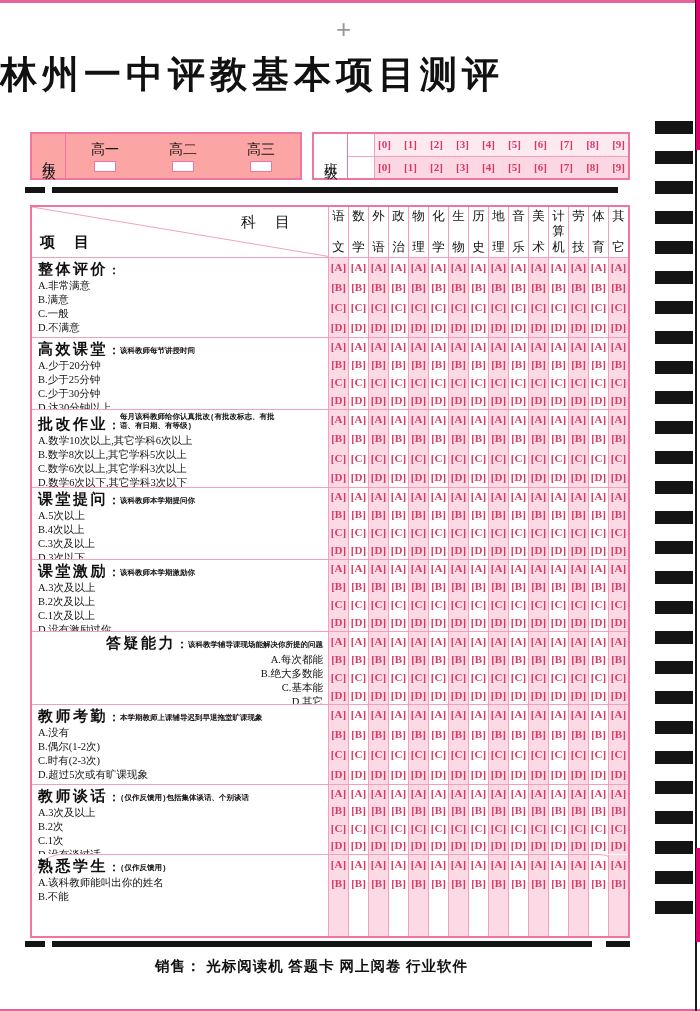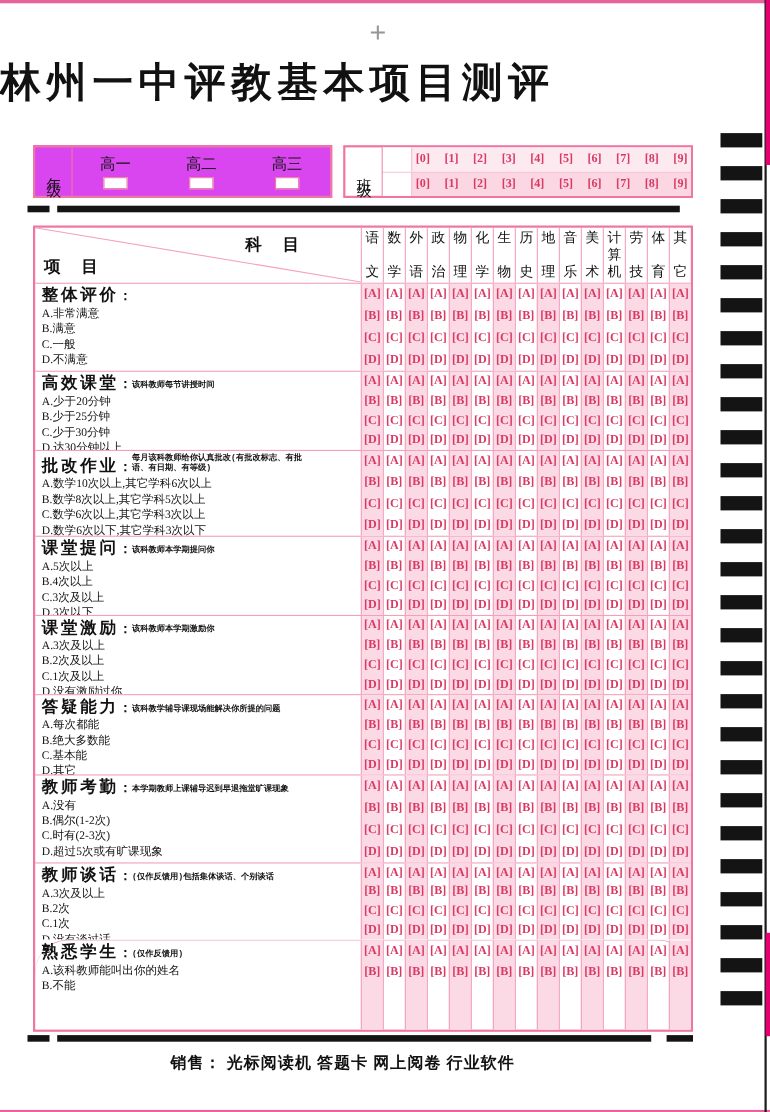--- a/index.html
+++ b/index.html
@@ -13,21 +13,21 @@
   .edge-magenta-top{position:absolute;right:0;top:0;width:4px;height:150px;background:#e4006f}
   .edge-magenta-bottom{position:absolute;right:0;top:848px;width:4px;height:94px;background:#e4006f}
   .plus{position:absolute;left:336px;top:14px;font-size:26px;font-weight:100;color:#969696}
 
   .title{position:absolute;top:50px;left:0;width:660px;text-align:left;
          font-size:37px;font-weight:bold;letter-spacing:5px;
          font-family:"Liberation Serif","DejaVu Serif",serif}
 
   
   .grade-box{position:absolute;left:30px;top:132px;width:272px;height:48px;
-             border:2px solid #ef76a2;box-sizing:border-box;display:flex;background:#d946ef}
+             border:2px solid #ef76a2;box-sizing:border-box;display:flex;background:#fca5a5}
   .class-box{position:absolute;left:312px;top:132px;width:318px;height:48px;
              border:2px solid #ef76a2;box-sizing:border-box;display:flex;background:#fff}
   .box-label{width:33px;border-right:1px solid #ef76a2;display:flex;align-items:center;justify-content:center;
              writing-mode:vertical-rl;letter-spacing:5px;font-size:13.5px;
              font-family:"Liberation Serif","DejaVu Serif",serif}
   .grade-opts{flex:1;display:flex;justify-content:space-around;align-items:center}
   .grade-opt{display:flex;flex-direction:column;align-items:center;gap:2px}
   .grade-opt-label{font-size:14px;font-family:"Liberation Serif","DejaVu Serif",serif}
   .grade-bubble{width:20px;height:9px;border:1px solid #ef76a2;background:#fff}
   .class-rows{flex:1;display:flex;flex-direction:column}
@@ -48,21 +48,21 @@
   .bar.d2{left:25px;top:941px;width:20px}
   .bar.b2{left:52px;top:941px;width:540px}
   .bar.d3{left:606px;top:941px;width:24px}
 
   
   .main-table{position:absolute;left:30px;top:205px;width:600px;border:2px solid #ef76a2;
               box-sizing:border-box;background:#fff}
   .header-row{height:50px;display:flex}
   .corner{width:300px;position:relative;box-sizing:border-box}
   .corner svg{position:absolute;left:0;top:0;width:100%;height:100%}
-  .corner-top{position:absolute;top:6px;right:54px;font-size:15px;font-weight:bold;letter-spacing:2px;
+  .corner-top{position:absolute;top:6px;right:36px;font-size:15px;font-weight:normal;letter-spacing:2px;
               font-family:"Liberation Serif","DejaVu Serif",serif}
   .corner-bottom{position:absolute;bottom:5px;left:8px;font-size:15px;font-weight:bold;letter-spacing:2px;
               font-family:"Liberation Serif","DejaVu Serif",serif}
   .subj-cell{width:20px;box-sizing:border-box;border-left:1px solid #f4a0bd;display:flex;
              flex-direction:column;justify-content:space-between;align-items:center;padding:3px 0;
              font-size:12.5px;line-height:1.05;font-family:"Liberation Serif","DejaVu Serif",serif}
   .section-row{display:flex;border-top:1px solid #f4a0bd;box-sizing:border-box}
   .sec-left{width:300px;box-sizing:border-box;padding:3px 5px 2px 6px;overflow:hidden}
   .sec-titleline{line-height:1.05}
   .sec-title{font-size:15px;font-weight:bold;letter-spacing:2.5px;
@@ -736,21 +736,21 @@
             <div class="bubble">[D]</div>
           </div>
           <div class="bub-col shaded">
             <div class="bubble">[A]</div>
             <div class="bubble">[B]</div>
             <div class="bubble">[C]</div>
             <div class="bubble">[D]</div>
           </div>
         </div>
       </div>
-      <div class="section-row" style="height: 73px;">
+      <div class="section-row" style="height: 73px; text-align: right;">
         <div class="sec-left">
           <div class="sec-titleline"><span class="sec-title">答疑能力</span><span class="sec-colon">：</span><span class="sec-note">该科教学辅导课现场能解决你所提的问题</span></div>
           <div class="sec-options">
             <div>A.每次都能</div>
             <div>B.绝大多数能</div>
             <div>C.基本能</div>
             <div>D.其它</div>
           </div>
         </div>
         <div class="sec-grid">

